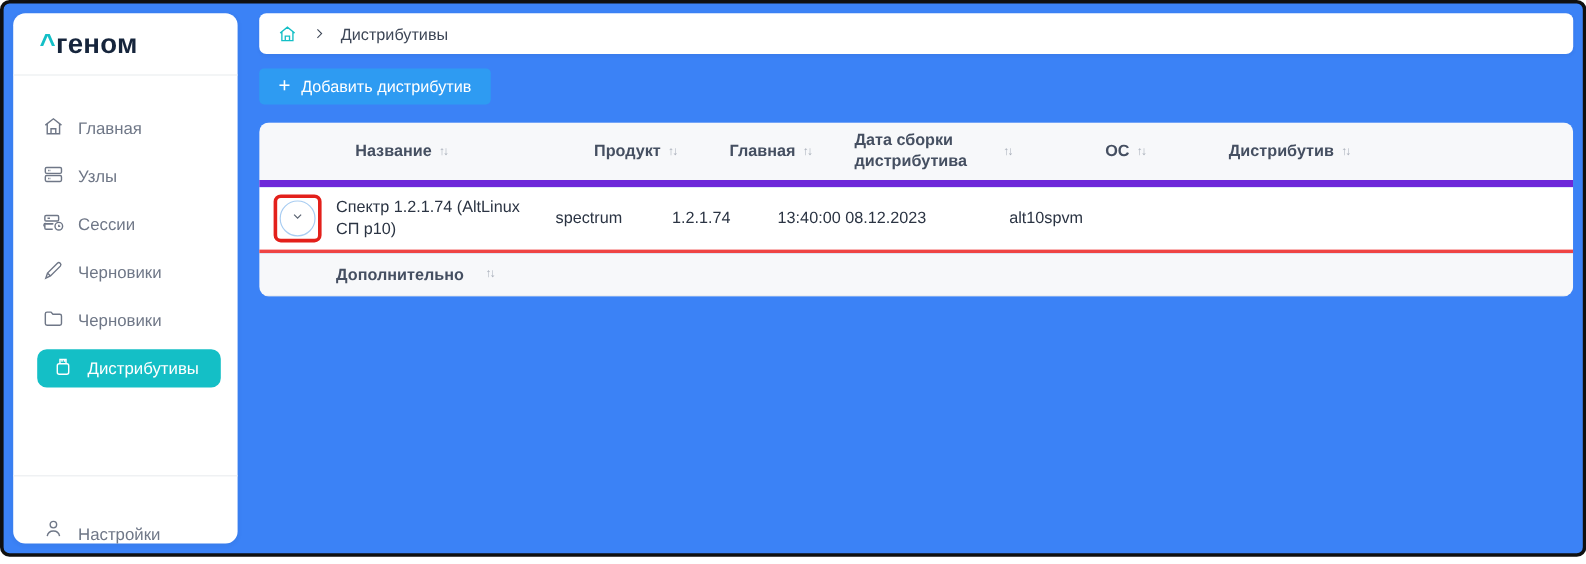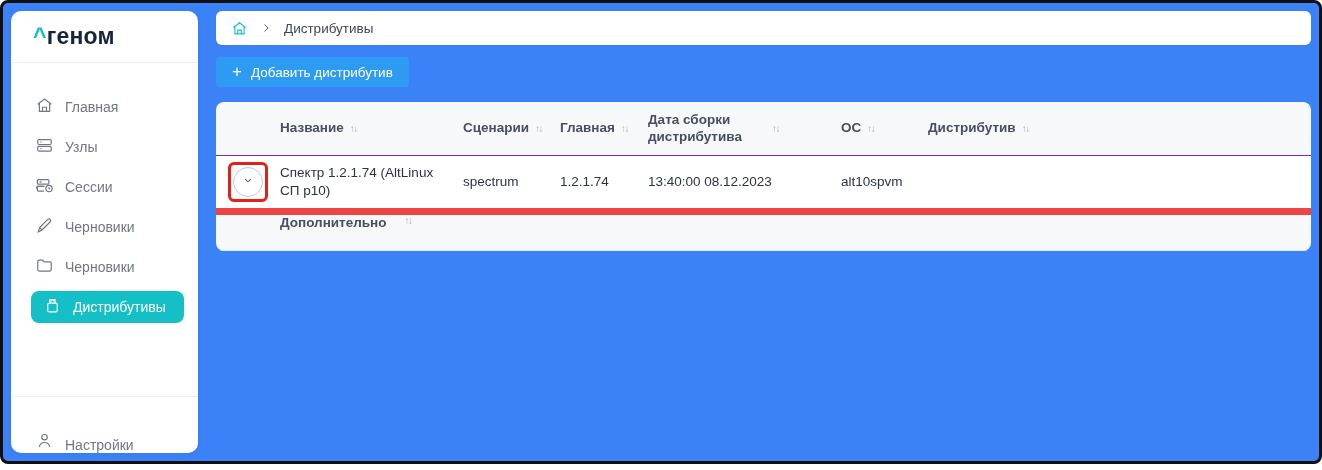--- a/index.html
+++ b/index.html
@@ -61,44 +61,44 @@
     cursor:pointer;
   }
   .add-btn .plus { font-size:17px; font-weight:400; line-height:1; margin-top:-1px; }
   
   .table-card { margin-top:15px; border-radius:8px; overflow:hidden; }
   .trow {
     display:grid;
     grid-template-columns:64px 183px 97px 88px 193px 87px 1fr;
     align-items:center;
   }
-  .thead { background:#f7f8fa; min-height:54px; border-bottom:1px solid #6d28d9; }
+  .thead { background:#f7f8fa; min-height:54px; border-bottom:6px solid #6d28d9;gap:16px; }
   .th {
     font-size:13.5px; font-weight:700; color:#454f61;
     display:flex; align-items:center; gap:6px; padding-right:10px;
   }
   .th .hlabel { line-height:1.25; }
   .th-wrap .hlabel { max-width:118px; }
   .sort { font-size:10px; color:#a9afba; letter-spacing:-1.5px; white-space:nowrap; cursor:pointer; }
-  .tbody-row { background:#ffffff; min-height:55px; border-bottom:7px solid #ef4444; }
+  .tbody-row { background:#ffffff; min-height:55px; border-bottom:3px solid #ef4444; }
   .td { font-size:13.5px; color:#2b3443; line-height:1.35; padding:8px 14px 8px 0; }
   .td-dist { padding-right:22px; }
   .expand-cell { display:flex; align-items:center; justify-content:center; position:relative; height:100%; }
   .expand-btn {
     width:30px; height:30px; border-radius:50%;
     background:#ffffff; border:1px solid #a9cdf2;
     display:flex; align-items:center; justify-content:center; cursor:pointer;
   }
   .expand-btn svg { width:14px; height:14px; stroke:#5c6573; fill:none; stroke-width:1.8; }
   .annotation-box {
     position:absolute; width:40px; height:40px;
     border:3px solid #e3201b; border-radius:6px;
     pointer-events:none;
   }
-  .subhead { background:#f7f8fa; min-height:36px; border-bottom:1px solid #e9ebef; display:flex; padding-left:64px; gap:18px; }
+  .subhead { background:#f7f8fa; min-height:36px; border-bottom:1px solid #e9ebef; display:flex; align-items:center; padding-left:64px; gap:18px; }
   .subhead .hlabel { font-size:13.5px; font-weight:700; color:#454f61; }
   .subrow { background:#ffffff; min-height:40px; display:flex; align-items:center; padding-left:64px; }
   .subrow .td { padding:0; color:#3e4756; }
 </style>
 </head>
 <body>
 
 <div class="frame">
 
   <aside class="sidebar">
@@ -187,21 +187,21 @@
 
     <div class="table-card">
 
       <div class="trow thead">
         <div class="th"></div>
         <div class="th">
           <span class="hlabel">Название</span>
           <span class="sort">↑↓</span>
         </div>
         <div class="th">
-          <span class="hlabel">Сценарии</span>
+          <span class="hlabel">Продукт</span>
           <span class="sort">↑↓</span>
         </div>
         <div class="th">
           <span class="hlabel">Главная</span>
           <span class="sort">↑↓</span>
         </div>
         <div class="th th-wrap">
           <span class="hlabel">Дата сборки дистрибутива</span>
           <span class="sort">↑↓</span>
         </div>

